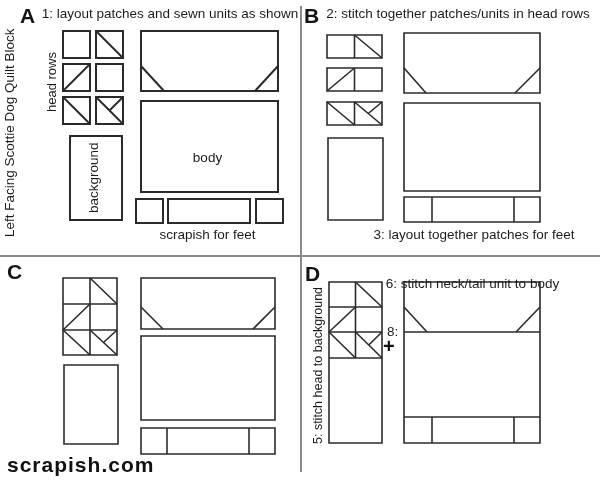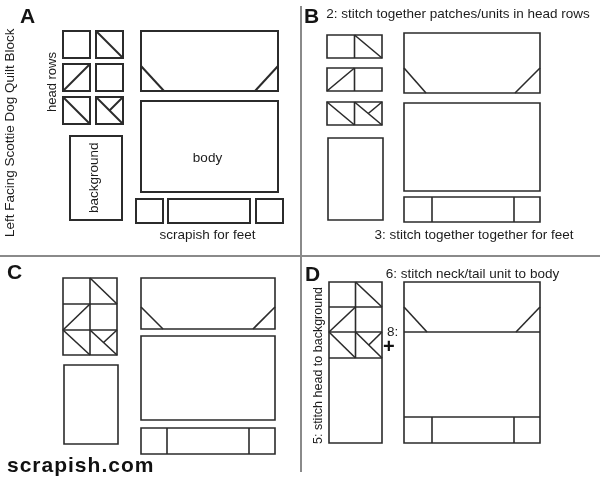--- a/index.html
+++ b/index.html
@@ -128,31 +128,32 @@
         <line x1="404" y1="307" x2="427" y2="332"></line>
         <line x1="516" y1="332" x2="540" y2="307"></line>
         <line x1="432" y1="417" x2="432" y2="443"></line>
         <line x1="514" y1="417" x2="514" y2="443"></line>
       </g>
     </g>
   </svg>
 
   <div class="vtext" style="left:2px;top:24px;width:17px;height:218px;">Left Facing Scottie Dog Quilt Block</div>
   <div class="letter" style="left:20px;top:4px;">A</div>
+  <div class="txt center" style="left:40px;top:6px;width:260px;">1: layout patches and sewn units as shown</div>
   <div class="vtext" style="left:44px;top:51px;width:15px;height:62px;font-size:13px;">head rows</div>
   <div class="vtext" style="left:86px;top:139px;width:20px;height:78px;">background</div>
   <div class="txt center" style="left:160px;top:131px;width:95px;margin-top:19px;">body</div>
   <div class="txt center" style="left:130px;top:227px;width:155px;">scrapish for feet</div>
 
   <div class="letter" style="left:304px;top:4px;">B</div>
   <div class="txt center" style="left:322px;top:6px;width:272px;">2: stitch together patches/units in head rows</div>
-  <div class="txt center" style="left:358px;top:227px;width:232px;">3: stitch together together for feet</div>
+  <div class="txt center" style="left:358px;top:227px;width:232px;">3: layout together patches for feet</div>
 
   <div class="letter" style="left:7px;top:260px;">C</div>
   <div class="watermark" style="left:7px;top:453px;">scrapish.com</div>
 
   <div class="letter" style="left:305px;top:262px;">D</div>
-  <div class="txt center" style="left:365px;top:266px;width:215px;">6: stitch neck/tail unit to body</div>
+  <div class="txt center" style="left:365px;top:276px;width:215px;">6: stitch neck/tail unit to body</div>
   <div class="vtext small" style="left:311px;top:285px;width:16px;height:160px;">5: stitch head to background</div>
   <div class="txt" style="left:387px;top:324px;">8:</div>
   <div class="plus" style="left:383px;top:335px;">+</div>
 
 </div>
 
 </body></html>

